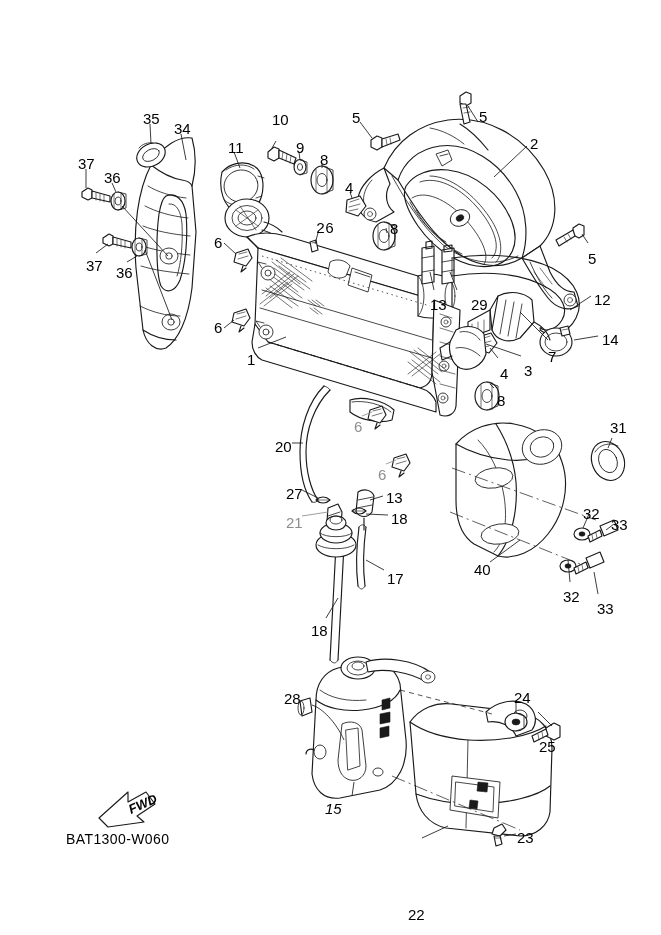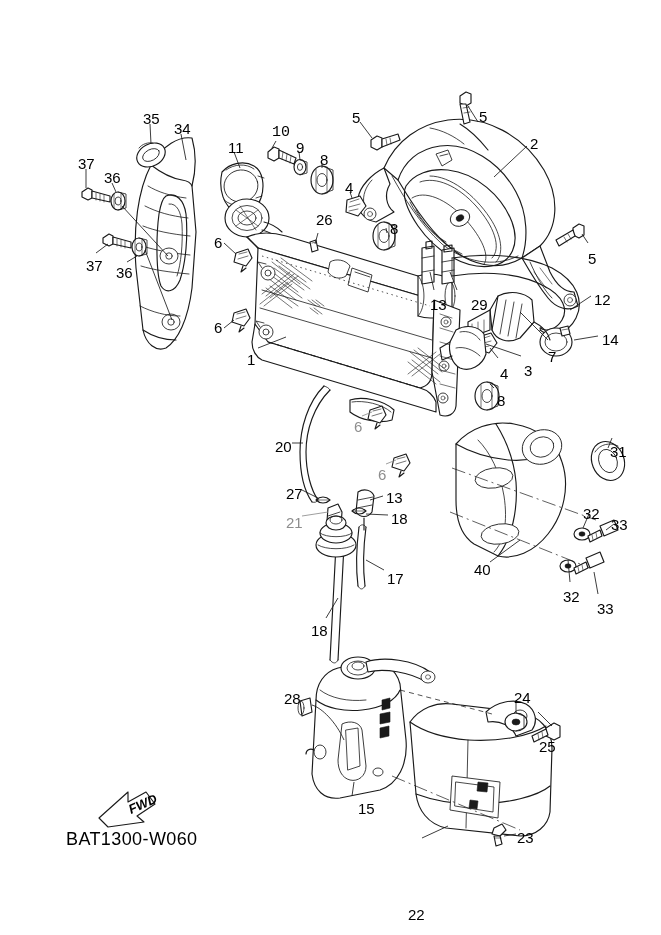--- a/index.html
+++ b/index.html
@@ -17,21 +17,21 @@
     position:absolute;
     font-family:"Liberation Sans", sans-serif;
     font-size:15px;
     line-height:15px;
     color:#000;
     white-space:nowrap;
     letter-spacing:0px;
   }
   .lbl.gray{color:#8d8d8d;}
   .lbl.code{
-    font-size:18px;
+    font-size:14px;
     letter-spacing:0.4px;
   }
   .fwd-text{
     font-family:"Liberation Sans", sans-serif;
     font-size:13px;
     font-weight:bold;
     font-style:italic;
   }
 </style>
 </head>
@@ -628,63 +628,63 @@
       <path class="wf" d="M99 818 L128 792 L128 802 L146 792 L155 804 L137 816 L144 822 L108 827 Z"></path>
       <text x="131" y="814" class="fwd-text" transform="rotate(-24 131 814)">FWD</text>
     </g>
 
   </svg>
 
   <div id="labels">
       <div class="lbl" style="left: 143px; top: 111px;">35</div>
       <div class="lbl" style="left: 174px; top: 121px;">34</div>
       <div class="lbl" style="left: 228px; top: 140px;">11</div>
-      <div class="lbl" style="left: 272px; top: 125px; font-family: Liberation Mono, monospace;">10</div>
+      <div class="lbl" style="left: 272px; top: 112px;">10</div>
       <div class="lbl" style="left: 296px; top: 140px;">9</div>
       <div class="lbl" style="left: 320px; top: 152px;">8</div>
       <div class="lbl" style="left: 78px; top: 156px;">37</div>
       <div class="lbl" style="left: 104px; top: 170px;">36</div>
       <div class="lbl" style="left: 345px; top: 180px;">4</div>
       <div class="lbl" style="left: 352px; top: 110px;">5</div>
       <div class="lbl" style="left: 479px; top: 109px;">5</div>
       <div class="lbl" style="left: 530px; top: 136px;">2</div>
-      <div class="lbl" style="left: 316px; top: 212px;">26</div>
+      <div class="lbl" style="left: 316px; top: 222px; font-family: Liberation Mono, monospace;">26</div>
       <div class="lbl" style="left: 390px; top: 221px;">8</div>
       <div class="lbl" style="left: 588px; top: 251px;">5</div>
       <div class="lbl" style="left: 214px; top: 235px;">6</div>
       <div class="lbl" style="left: 116px; top: 265px;">36</div>
       <div class="lbl" style="left: 86px; top: 258px;">37</div>
       <div class="lbl" style="left: 430px; top: 297px;">13</div>
       <div class="lbl" style="left: 456px; top: 297px; padding-left: 15px;">29</div>
       <div class="lbl" style="left: 594px; top: 292px;">12</div>
       <div class="lbl" style="left: 602px; top: 332px;">14</div>
       <div class="lbl" style="left: 214px; top: 320px;">6</div>
       <div class="lbl" style="left: 548px; top: 349px;">7</div>
       <div class="lbl" style="left: 524px; top: 363px;">3</div>
       <div class="lbl" style="left: 500px; top: 366px;">4</div>
       <div class="lbl" style="left: 247px; top: 352px;">1</div>
       <div class="lbl" style="left: 497px; top: 393px;">8</div>
-      <div class="lbl" style="left: 610px; top: 444px; text-align: right;">31</div>
+      <div class="lbl" style="left: 610px; top: 420px; text-align: right;">31</div>
       <div class="lbl gray" style="left: 354px; top: 419px;">6</div>
       <div class="lbl" style="left: 275px; top: 439px;">20</div>
       <div class="lbl gray" style="left: 378px; top: 467px;">6</div>
       <div class="lbl" style="left: 583px; top: 506px;">32</div>
       <div class="lbl" style="left: 611px; top: 517px;">33</div>
       <div class="lbl" style="left: 286px; top: 486px;">27</div>
       <div class="lbl" style="left: 386px; top: 490px;">13</div>
       <div class="lbl" style="left: 391px; top: 511px;">18</div>
       <div class="lbl gray" style="left: 286px; top: 515px;">21</div>
       <div class="lbl" style="left: 474px; top: 562px;">40</div>
       <div class="lbl" style="left: 563px; top: 589px;">32</div>
       <div class="lbl" style="left: 597px; top: 601px;">33</div>
       <div class="lbl" style="left: 387px; top: 571px;">17</div>
       <div class="lbl" style="left: 311px; top: 623px;">18</div>
       <div class="lbl" style="left: 284px; top: 691px;">28</div>
       <div class="lbl" style="left: 514px; top: 690px;">24</div>
       <div class="lbl" style="left: 539px; top: 703px; margin-top: 36px;">25</div>
-      <div class="lbl" style="left: 358px; top: 801px;">15</div>
+      <div class="lbl" style="left: 325px; top: 801px; font-style: italic;">15</div>
       <div class="lbl" style="left: 408px; top: 859px; margin-top: 48px;">22</div>
       <div class="lbl" style="left: 517px; top: 830px;">23</div>
     </div>
 
   <div class="lbl code" style="left:66px; top:832px;">BAT1300-W060</div>
 
 </div>
 
 </body></html>

